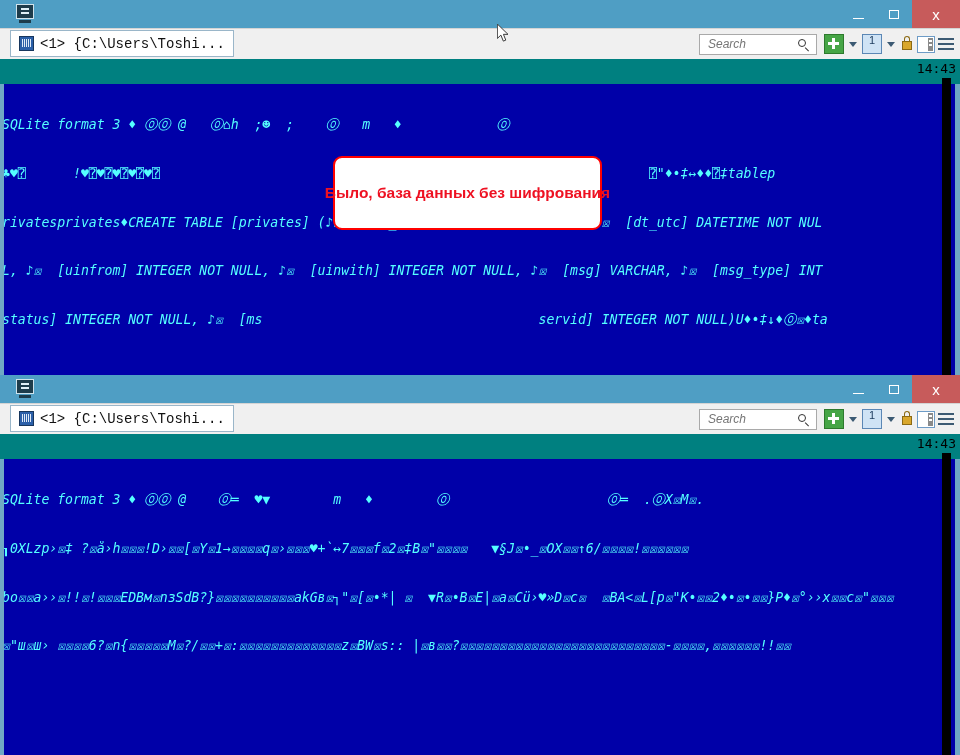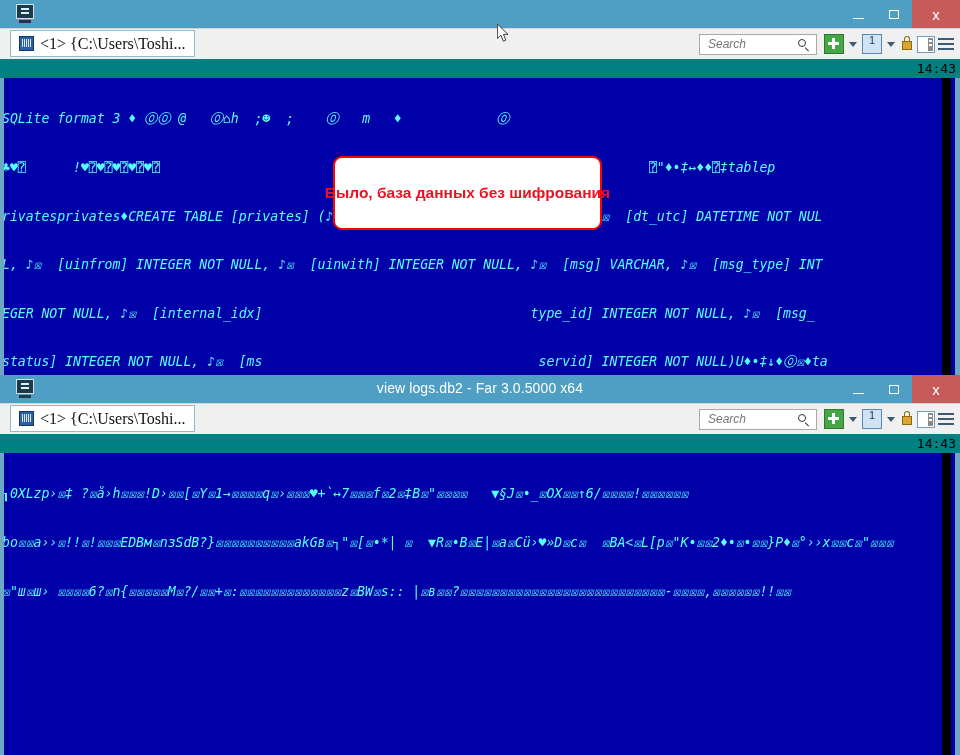--- a/index.html
+++ b/index.html
@@ -34,21 +34,21 @@
   .tab{
     position:absolute;left:10px;top:1px;height:27px;background:#fff;border:1px solid #9ab6c9;
     display:flex;align-items:center;padding:0 8px;box-sizing:border-box;
   }
   .tab .tabicon{width:15px;height:15px;margin-right:6px;position:relative;flex:0 0 auto;}
   .tab .tabicon .b{position:absolute;inset:0;background:#2b5fa8;border:1px solid #17365d;box-sizing:border-box;}
   .tab .tabicon .b:after{
     content:"";position:absolute;left:2px;top:2px;width:9px;height:8px;
     background:repeating-linear-gradient(to right,#dfeaf7 0 1px,#2b5fa8 1px 2px);
   }
-  .tab .tablabel{font-size:16px;color:#111;white-space:nowrap;font-family:Liberation Serif, serif;}
+  .tab .tablabel{font-size:14px;color:#111;white-space:nowrap;font-family:Liberation Mono, monospace;}
   .tb-right{position:absolute;right:6px;top:2px;height:26px;display:flex;align-items:center;gap:3px;}
   .searchbox{
     width:118px;height:21px;background:#fff;border:1px solid #a9a9a9;position:relative;
     display:flex;align-items:center;padding-left:6px;box-sizing:border-box;margin-right:4px;
   }
   .searchbox input{
     border:0;outline:0;width:86px;font-size:12px;font-style:italic;color:#888;
     font-family:"Liberation Sans",sans-serif;background:transparent;
   }
   .mag{position:absolute;right:5px;top:3px;width:14px;height:14px;}
@@ -70,21 +70,21 @@
   .burger{width:16px;height:13px;position:relative;}
   .burger i,.burger b,.burger u{position:absolute;left:0;width:16px;height:2px;background:#3c5a73;}
   .burger i{top:0}.burger b{top:5px}.burger u{top:10px}
 
   
   .console{
     background:#0000a8;position:relative;overflow:hidden;
     font-family:"DejaVu Sans Mono","Liberation Mono",monospace;
   }
   .statusline{
-    height:19px;background:#008080;color:#ffff55;font-size:13px;line-height:19px;
+    height:25px;background:#008080;color:#ffff55;font-size:13px;line-height:19px;
     white-space:pre;font-family:"DejaVu Sans Mono","Liberation Mono",monospace;
     position:relative;overflow:hidden;
   }
   .statusline .clock{position:absolute;right:4px;top:0;color:#000;}
   .dump{
     color:#55ffff;font-size:13.2px;line-height:16.2px;white-space:pre;
     font-family:"DejaVu Sans Mono","Liberation Mono",monospace;
     padding:1px 0 0 2px;letter-spacing:-0.05px;font-style:italic;
   }
   .dump div{height:16.2px;overflow:hidden;}
@@ -161,21 +161,20 @@
     <div class="statusline">
       
       <span class="clock">14:43</span>
     </div>
     <div class="vscroll"></div>
     <div class="dump">
       <div>SQLite format 3 ♦ ⓪⓪ @   ⓪⌂h  ;☻  ;    ⓪   m   ♦            ⓪</div>
       <div>♣♥⍰      !♥⍰♥⍰♥⍰♥⍰♥⍰                                                     ♦♦♦      ⍰"♦•‡↔♦♦⍰‡tablep</div>
       <div>rivatesprivates♦CREATE TABLE [privates] (♪☒  [uin_owner] INTEGER NOT NULL, ♪☒  [dt_utc] DATETIME NOT NUL</div>
       <div>L, ♪☒  [uinfrom] INTEGER NOT NULL, ♪☒  [uinwith] INTEGER NOT NULL, ♪☒  [msg] VARCHAR, ♪☒  [msg_type] INT</div>
-      <div>EGER NOT NULL, ♪☒  [internal_idx]                                  type_id] INTEGER NOT NULL, ♪☒  [msg_</div>
       <div>status] INTEGER NOT NULL, ♪☒  [ms                                   servid] INTEGER NOT NULL)U♦•‡↓♦⓪☒♦ta</div>
       
       
       
       
       
       
       
       
       
@@ -187,21 +186,20 @@
   </div>
 </div>
 
 <div class="far-window" id="win-bottom">
 
   <div class="titlebar">
     <div class="app-icon">
       <div class="scr"></div>
         <div class="stand"></div>
     </div>
-    <div class="title-text">view logs.db2 - Far 3.0.5000 x64</div>
     <div class="win-btns">
       <div class="win-btn min"></div>
       <div class="win-btn max"></div>
       <div class="win-btn close">x</div>
     </div>
   </div>
 
   <div class="toolbar">
     <div class="tab">
       <span class="tabicon">
@@ -236,20 +234,21 @@
 
   <div class="console" style="height:322px">
     <div class="leftedge"></div>
     <div class="rightedge"></div>
     <div class="statusline">
       
       <span class="clock">14:43</span>
     </div>
     <div class="vscroll"></div>
     <div class="dump">
+      <div>SQLite format 3 ♦ ⓪⓪ @    ⓪═  ♥▼        m   ♦        ⓪                    ⓪═  .⓪Χ☒М☒.</div>
       <div>┒0XLzp›☒‡ ?☒å›h☒☒☒!D›☒☒[☒Y☒1→☒☒☒☒q☒›☒☒☒♥+`↔7☒☒☒f☒2☒‡B☒"☒☒☒☒   ▼§J☒•_☒OX☒☒↑6/☒☒☒☒!☒☒☒☒☒☒</div>
       <div>bo☒☒а››☒!!☒!☒☒☒EDBм☒nзSdB?}☒☒☒☒☒☒☒☒☒☒akGв☒┐"☒[☒•*| ☒  ▼R☒•B☒E|☒a☒Cü›♥»D☒c☒  ☒BА&lt;☒L[p☒"K•☒☒2♦•☒•☒☒}P♦☒°››x☒☒c☒"☒☒☒</div>
       <div>☒"ш☒ш› ☒☒☒☒6?☒n{☒☒☒☒☒M☒?/☒☒+☒:☒☒☒☒☒☒☒☒☒☒☒☒☒z☒BW☒s:: |☒в☒☒?☒☒☒☒☒☒☒☒☒☒☒☒☒☒☒☒☒☒☒☒☒☒☒☒☒☒-☒☒☒☒,☒☒☒☒☒☒!!☒☒</div>
       
       
       
       
       
       
       

